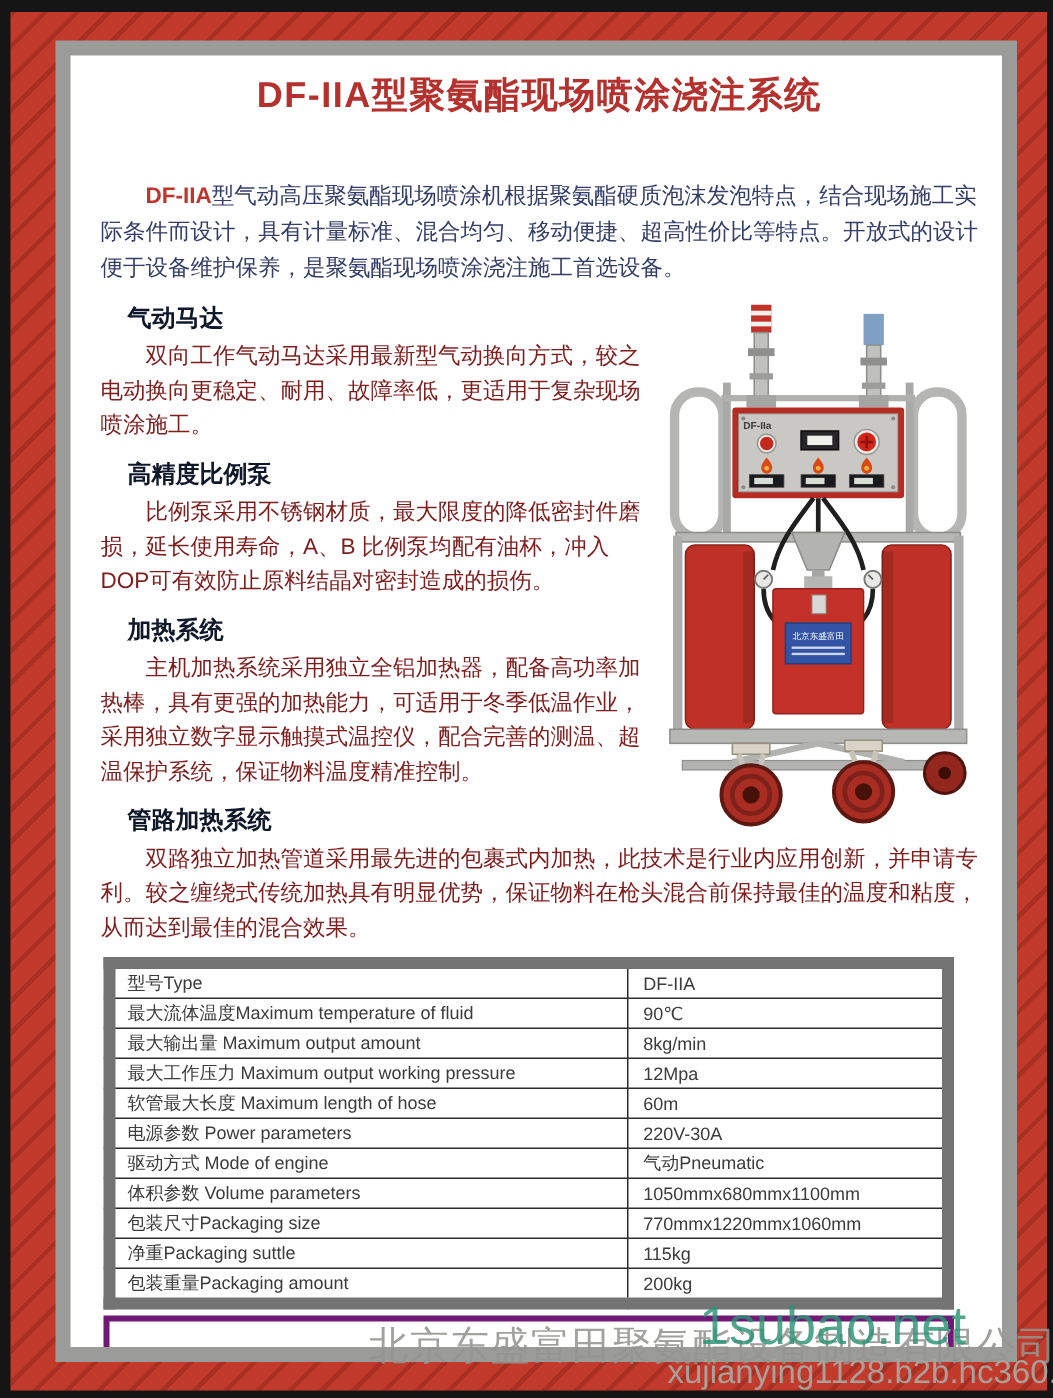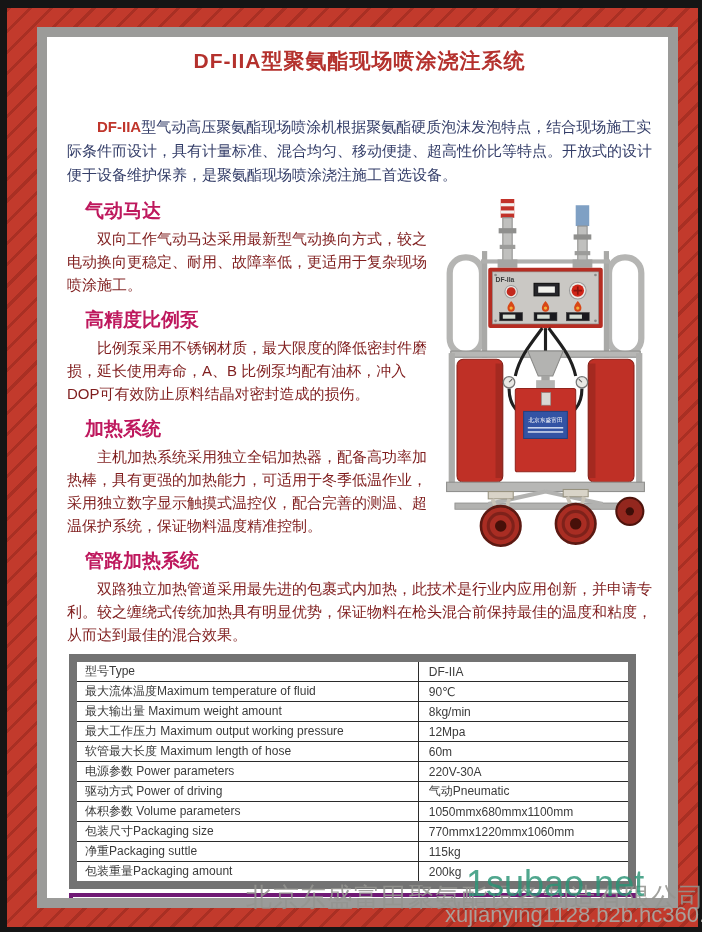--- a/index.html
+++ b/index.html
@@ -5,26 +5,26 @@
   html,body{margin:0;padding:0;background:#333;}
   *{box-sizing:border-box;}
   .page{position:relative;width:702px;height:932px;background:#151515;overflow:hidden;
         font-family:"Liberation Sans","DejaVu Sans",sans-serif;}
   .frame-red{position:absolute;left:7px;top:8px;right:4px;bottom:5px;
         background:#c23a2c;
         background-image:repeating-linear-gradient(135deg, rgba(80,10,5,.22) 0 3px, rgba(80,10,5,0) 3px 15px);}
   .frame-gray{position:absolute;left:37px;top:27px;width:641px;height:881px;background:#9b9b99;}
   .content{position:absolute;left:10px;top:10px;width:621px;height:861px;background:#ffffff;
         padding:6px 16px 0 20px;overflow:hidden;}
-  .title{margin:4px 0 0 0;text-align:center;font-size:21px;font-weight:bold;color:#b4312d;
+  .title{margin:4px 0 0 0;text-align:center;font-size:24px;font-weight:bold;color:#b4312d;
         letter-spacing:1px;}
   .intro{margin:40px 0 0 0;font-size:15px;line-height:24px;color:#333d68;text-indent:2em;}
   .red-hl{color:#c0362c;font-weight:bold;}
   .machine-wrap{float:right;width:213px;height:354px;margin:12px 0 4px 8px;}
-  .sec-heading{margin:11px 0 3px 18px;font-size:19px;font-weight:bold;color:#be185d;clear:none;}
+  .sec-heading{margin:11px 0 3px 18px;font-size:16px;font-weight:bold;color:#0f172a;clear:none;}
   .sec-body{margin:3px 0;font-size:15px;line-height:23px;color:#7f1d1d;text-indent:2em;}
   .spec-table{clear:both;width:567px;margin:8px 0 0 2px;border-collapse:collapse;
         border:8px solid #737373;font-size:12px;color:#3b3b3b;}
   .spec-table td{border:1.5px solid #2b2b2b;height:17.5px;padding:1px 4px 1px 8px;}
   .spec-table td.val{padding-left:10px;}
   .info-box{width:567px;margin:4px 0 0 2px;border:4px solid #701a75;padding:15px 8px;
         font-size:10px;color:#3b3b3b;}
   .info-box .cn{line-height:18px;}
   .info-box .en{line-height:19px;}
   .wm{position:absolute;white-space:nowrap;pointer-events:none;z-index:9;}
@@ -189,37 +189,37 @@
         <tbody>
           <tr>
             <td>型号Type</td>
             <td class="val">DF-IIA</td>
             </tr>
           <tr>
             <td>最大流体温度Maximum temperature of fluid</td>
             <td class="val">90℃</td>
             </tr>
           <tr>
-            <td>最大输出量 Maximum weight amount</td>
+            <td>最大输出量 Maximum output amount</td>
             <td class="val">8kg/min</td>
             </tr>
           <tr>
             <td>最大工作压力 Maximum output working pressure</td>
             <td class="val">12Mpa</td>
             </tr>
           <tr>
             <td>软管最大长度 Maximum length of hose</td>
             <td class="val">60m</td>
             </tr>
           <tr>
             <td>电源参数 Power parameters</td>
             <td class="val">220V-30A</td>
             </tr>
           <tr>
-            <td>驱动方式 Power of driving</td>
+            <td>驱动方式 Mode of engine</td>
             <td class="val">气动Pneumatic</td>
             </tr>
           <tr>
             <td>体积参数 Volume parameters</td>
             <td class="val">1050mmx680mmx1100mm</td>
             </tr>
           <tr>
             <td>包装尺寸Packaging size</td>
             <td class="val">770mmx1220mmx1060mm</td>
             </tr>

